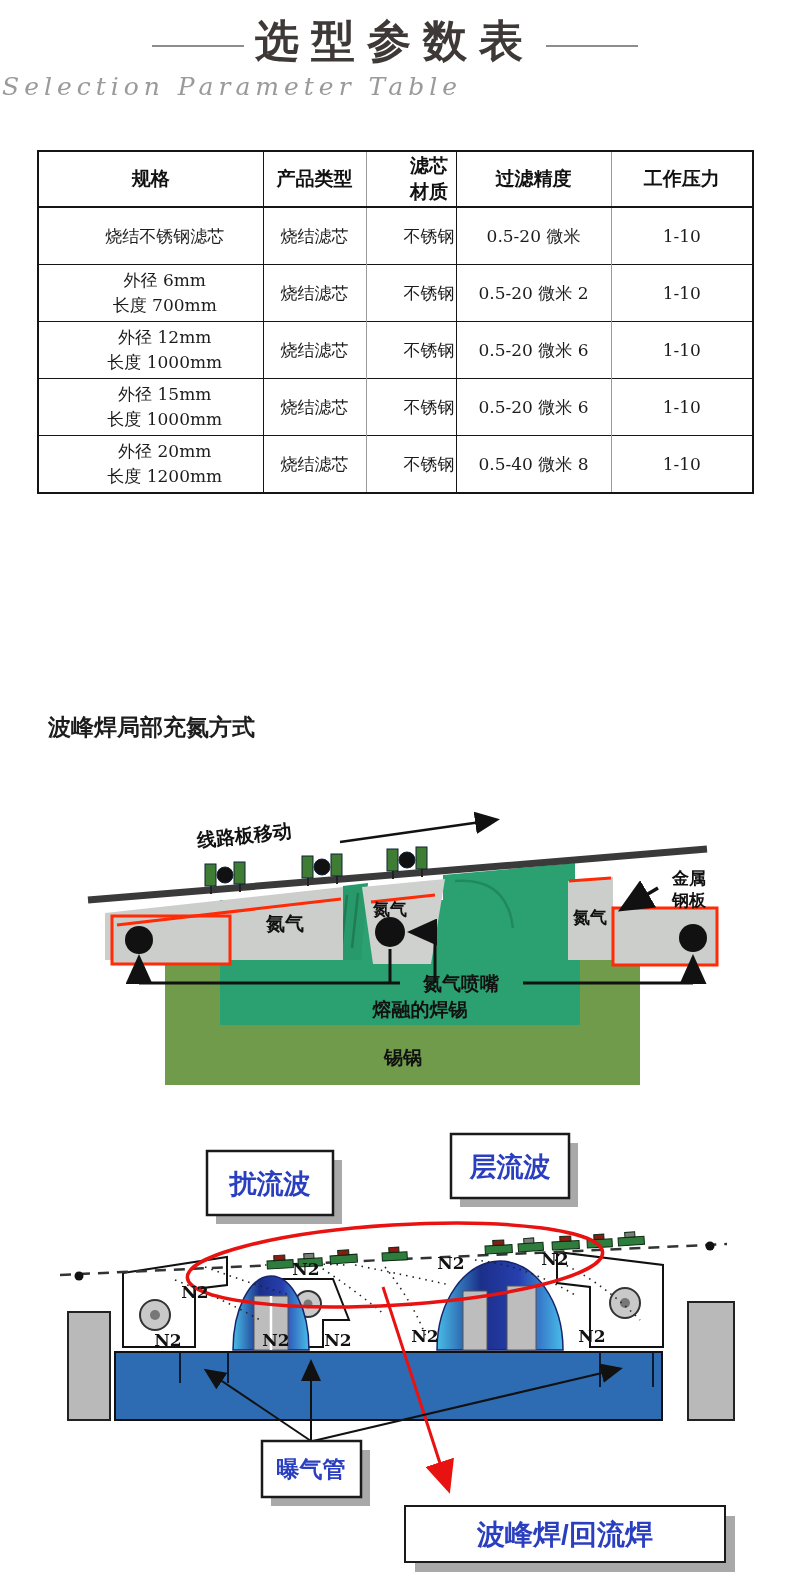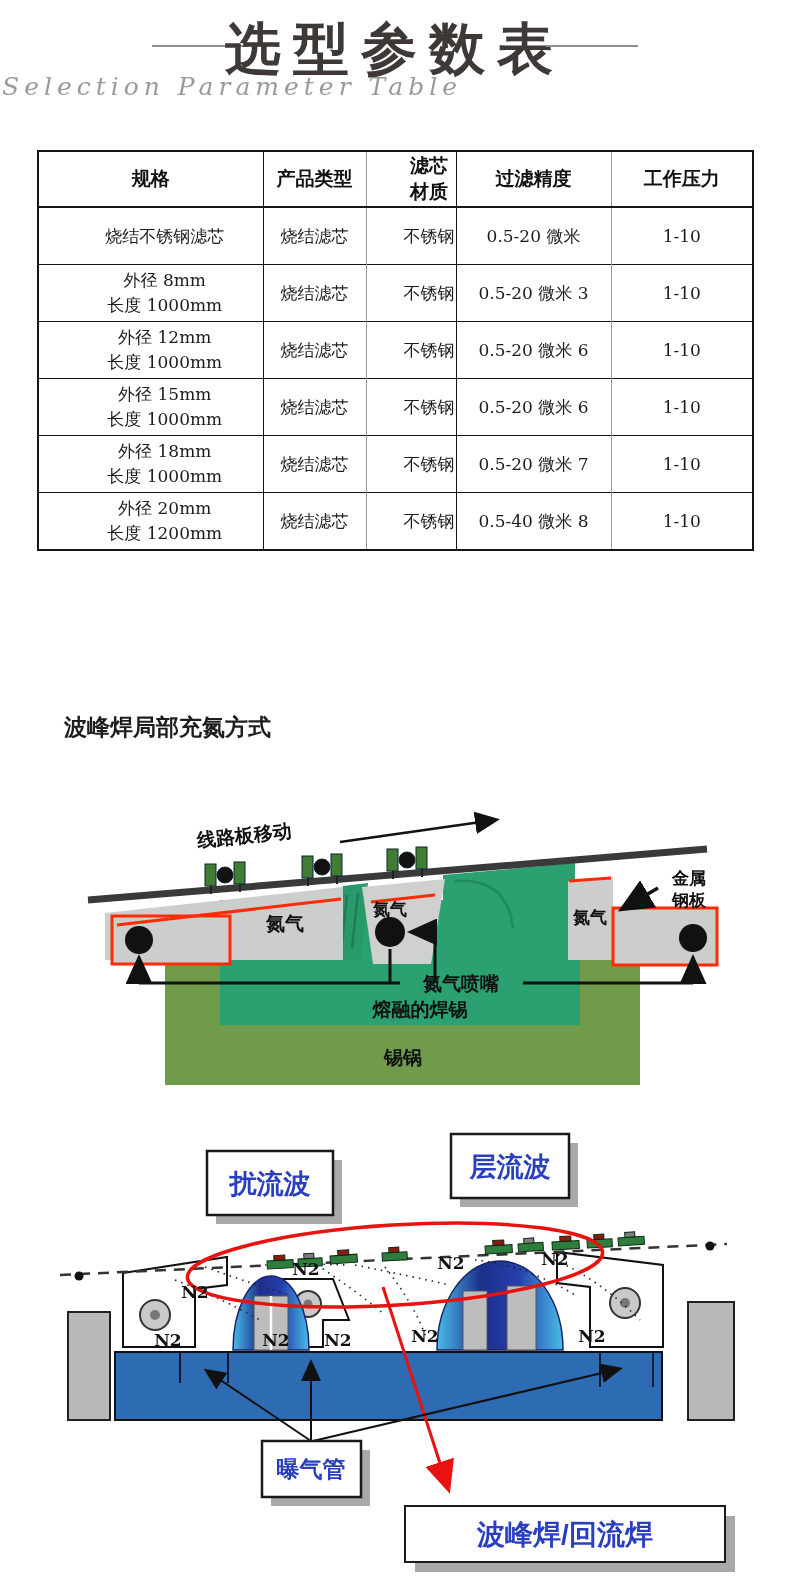--- a/index.html
+++ b/index.html
@@ -1,41 +1,41 @@
 <!DOCTYPE html>
 <html><head>
 <meta charset="utf-8">
 <style>
   html,body{margin:0;padding:0;background:#fff;}
   .page{position:relative;width:790px;height:1584px;background:#fff;overflow:hidden;
         font-family:"Liberation Sans",sans-serif;color:#222;}
   
   .hdr{position:absolute;top:0;left:0;width:790px;height:120px;}
   .hdr-title{position:absolute;top:12px;left:0;width:790px;text-align:center;
-             font-size:56px;font-weight:bold;color:#3e3937;letter-spacing:12px;}
+             font-size:44px;font-weight:bold;color:#3e3937;letter-spacing:12px;}
   .hdr-line{position:absolute;top:45px;height:2px;background:#8d8d8d;width:92px;}
   .hdr-line.l{left:152px;} .hdr-line.r{left:546px;}
   .hdr-sub{position:absolute;top:72px;left:2px;width:790px;text-align:left;
            font-family:"DejaVu Serif",serif;font-style:italic;font-size:25px;
            color:#9a9a9a;letter-spacing:5px;}
   
   table.spec{position:absolute;left:37px;top:150px;width:715px;border-collapse:collapse;
              table-layout:fixed;border:2px solid #151515;}
   table.spec th{height:46px;font-size:19px;font-weight:bold;color:#111;
                 font-family:"Liberation Sans",sans-serif;border-bottom:2px solid #151515;}
   table.spec td{height:54px;text-align:center;vertical-align:middle;
                 font-family:"DejaVu Serif",serif;font-size:17px;color:#1c1c1c;
                 border-top:1.5px solid #151515;}
   table.spec td div{line-height:1.45;padding-left:28px;}
   table.spec th:nth-child(1),table.spec td:nth-child(1){border-right:1.5px solid #151515;margin-top:48px;}
   table.spec th:nth-child(2),table.spec td:nth-child(2){border-right:1.5px solid #9a9a9a;}
   table.spec th:nth-child(3),table.spec td:nth-child(3){border-right:1.5px solid #151515;padding-left:37px;}
   table.spec th:nth-child(4),table.spec td:nth-child(4){border-right:1.5px solid #9a9a9a;}
   
-  .sec-h{position:absolute;left:64px;top:712px;font-size:23px;font-weight:bold;color:#1d1d1d;}
+  .sec-h{position:absolute;left:48px;top:712px;font-size:23px;font-weight:bold;color:#1d1d1d;}
   
   .dia1{position:absolute;left:55px;top:780px;}
   .dia2{position:absolute;left:55px;top:1115px;}
   svg text{font-family:"Liberation Sans",sans-serif;}
   text.cn{font-weight:bold;fill:#111;}
   text.n2{font-family:"DejaVu Serif",serif;font-weight:bold;fill:#111;font-size:17px;}
   text.blue{font-weight:bold;fill:#2a3ec0;}
 </style>
 </head>
 <body>
@@ -71,56 +71,46 @@
           <td>
             <div>烧结不锈钢滤芯</div>
           </td>
           <td>烧结滤芯</td>
           <td>不锈钢</td>
           <td>0.5-20 微米</td>
           <td>1-10</td>
         </tr>
         <tr>
           <td>
-            <div>外径 8mm</div>
-            <div>长度 1000mm</div>
-          </td>
-          <td>烧结滤芯</td>
-          <td>不锈钢</td>
-          <td>0.5-20 微米 3</td>
+            <div>外径 6mm</div>
+            <div>长度 700mm</div>
+          </td>
+          <td>烧结滤芯</td>
+          <td>不锈钢</td>
+          <td>0.5-20 微米 2</td>
           <td>1-10</td>
         </tr>
         <tr>
           <td>
             <div>外径 12mm</div>
             <div>长度 1000mm</div>
           </td>
           <td>烧结滤芯</td>
           <td>不锈钢</td>
           <td>0.5-20 微米 6</td>
           <td>1-10</td>
         </tr>
         <tr>
           <td>
             <div>外径 15mm</div>
             <div>长度 1000mm</div>
           </td>
           <td>烧结滤芯</td>
           <td>不锈钢</td>
           <td>0.5-20 微米 6</td>
-          <td>1-10</td>
-        </tr>
-        <tr>
-          <td>
-            <div>外径 18mm</div>
-            <div>长度 1000mm</div>
-          </td>
-          <td>烧结滤芯</td>
-          <td>不锈钢</td>
-          <td>0.5-20 微米 7</td>
           <td>1-10</td>
         </tr>
         <tr>
           <td>
             <div>外径 20mm</div>
             <div>长度 1200mm</div>
           </td>
           <td>烧结滤芯</td>
           <td>不锈钢</td>
           <td>0.5-40 微米 8</td>

